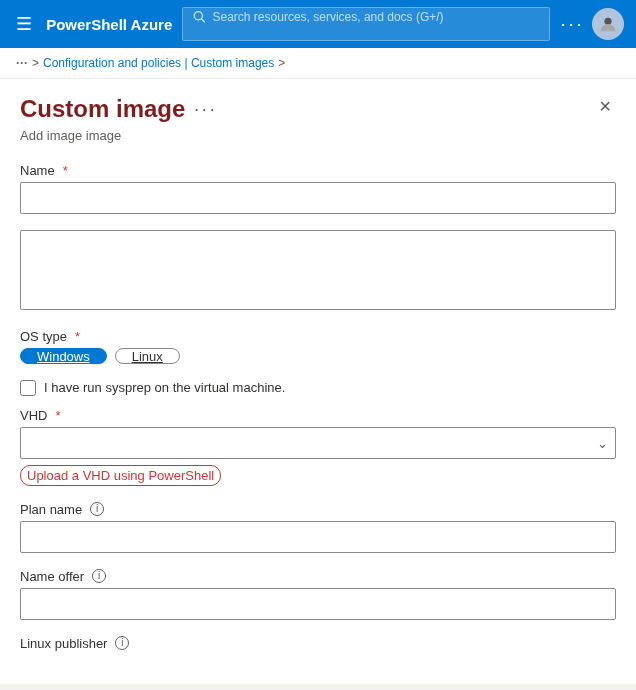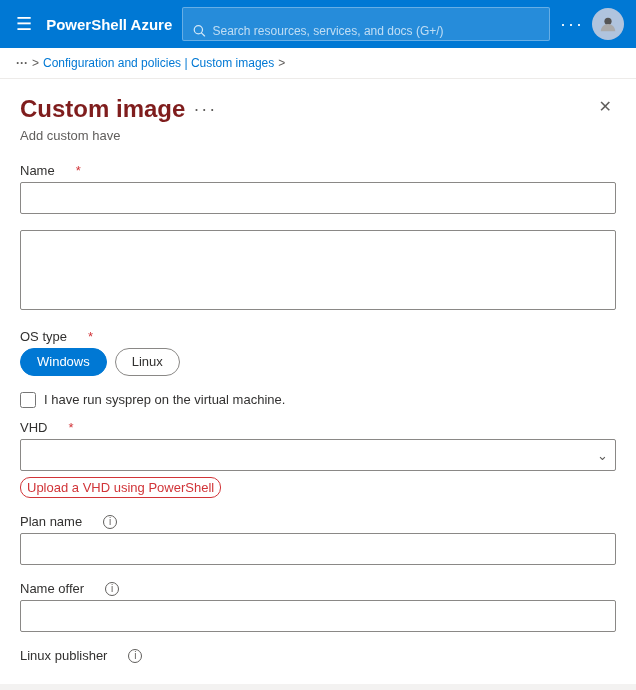--- a/index.html
+++ b/index.html
@@ -33,21 +33,21 @@
       font-size: 15px;
       white-space: nowrap;
     }
     .topbar-search {
       flex: 1;
       background: rgba(255,255,255,0.15);
       border: 1px solid rgba(255,255,255,0.3);
       border-radius: 2px;
       height: 32px;
       display: flex;
-      align-items: flex-start;
+      align-items: flex-end;
       padding: 16px 10px;
       gap: 6px;
       color: rgba(255,255,255,0.8);
       font-size: 12px;
     }
     .topbar-search input {
       background: transparent;
       border: none;
       outline: none;
       color: rgba(255,255,255,0.9);
@@ -154,22 +154,22 @@
 
     
     .form-group {
       margin-bottom: 16px;
     }
     .form-label {
       font-size: 13px;
       color: #323130;
       margin-bottom: 4px;
       display: flex;
-      align-items: flex-end;
-      gap: 21px;
+      align-items: flex-start;
+      gap: 8px;
     }
     .required-star {
       color: #d13438;
       font-size: 13px;
     }
     .info-icon {
       width: 14px;
       height: 14px;
       border-radius: 50%;
       border: 1px solid #605e5c;
@@ -202,28 +202,29 @@
       font-family: inherit;
     }
 
     
     .os-type-group {
       display: flex;
       gap: 8px;
       align-items: center;
     }
     .os-btn {
-      height: 28px;
+      height: 16px;
       padding: 0 16px;
       border-radius: 14px;
       border: 1px solid #8a8886;
       font-size: 13px;
       cursor: pointer;
       background: white;
       color: #323130;
+      text-decoration: underline;
     }
     .os-btn.active {
       background: #0078d4;
       color: white;
       border-color: #0078d4;
     }
 
     
     .checkbox-row {
       display: flex;
@@ -314,21 +315,21 @@
 
 <div class="main-content">
 
   <div class="page-header">
     <div class="page-title-row">
       <span class="page-title">Custom image</span>
       <span class="page-title-dots">···</span>
     </div>
     <span class="close-btn">✕</span>
   </div>
-  <div class="page-subtitle">Add custom have</div>
+  <div class="page-subtitle">Add image image</div>
 
   <div class="form-group">
     <div class="form-label">
       <span>Name</span>
       <span class="required-star">*</span>
     </div>
     <input type="text" class="form-input" style="">
   </div>
 
   <div class="form-group">

